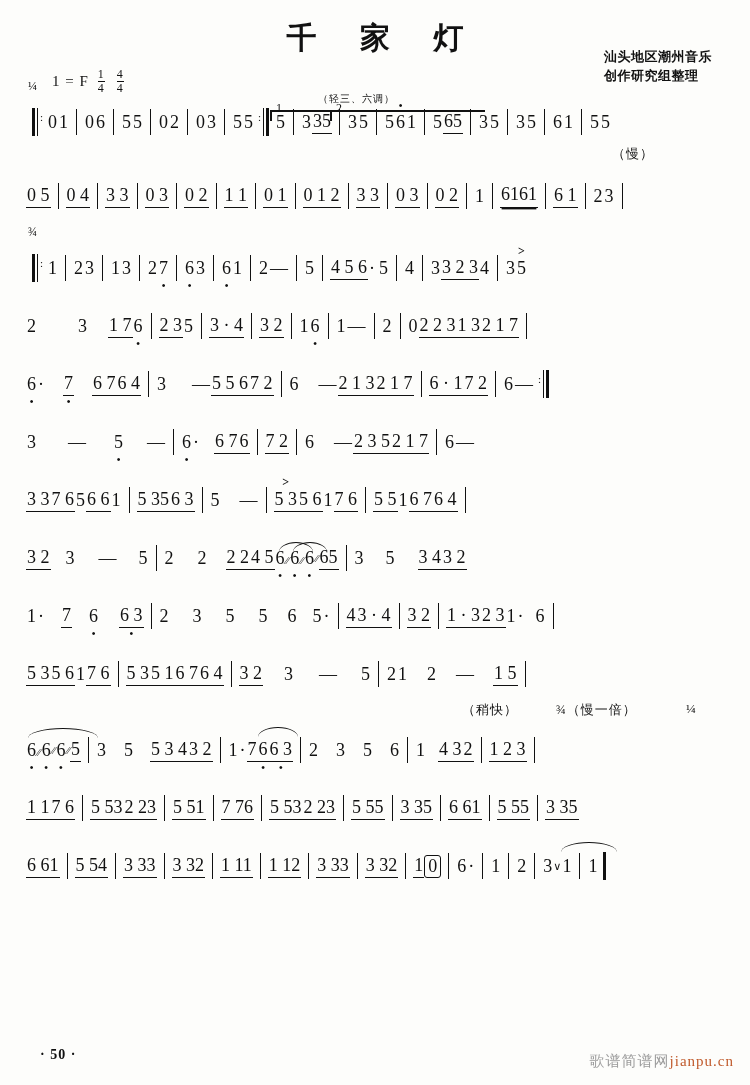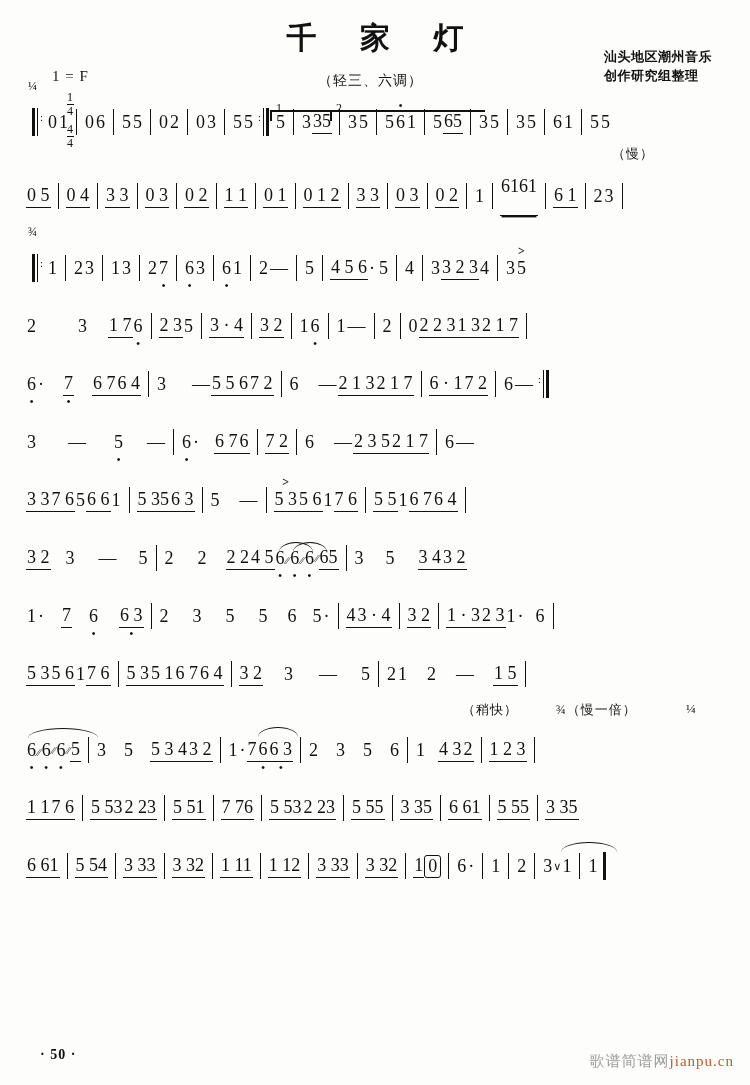--- a/index.html
+++ b/index.html
@@ -35,36 +35,36 @@
     font-weight:bold;
     line-height:1.45;
     letter-spacing:0.5px;
     text-align:left;
   }
   .keyline{
     position:absolute;
     left:52px;top:68px;
     font-size:15px;
     letter-spacing:1px;
-    display:flex;align-items:center;gap:6px;flex-direction:column;
+    display:flex;align-items:center;gap:6px;
   }
   .frac{
     display:inline-block;
     text-align:center;
     font-size:12px;
     line-height:1.05;
     vertical-align:middle;
     margin:0 3px;
   }
   .frac .num{display:block;}
   .frac .den{display:block;border-top:1px solid #111;}
   .mode{
     position:absolute;
-    left:318px;top:72px;
-    font-size:14px;
+    left:318px;top:92px;
+    font-size:10px;
     letter-spacing:1px;
   }
   
   .endings{
     position:absolute;
     left:270px;top:103px;
     width:215px;height:18px;
   }
   .endings .bar{
     position:absolute;left:0;top:7px;width:215px;height:2px;background:#111;
@@ -94,21 +94,21 @@
     vertical-align:middle;
   }
   .note{
     display:inline-block;
     position:relative;
     padding:0 1px;
     font-size:18px;
     font-family:"Liberation Serif",serif;
   }
   .u1{border-bottom:1.4px solid #111;padding-bottom:1px;}
-  .u2{border-bottom:1.4px solid #111;padding-bottom:18px;box-shadow:0 3px 0 -1.6px #111;}
+  .u2{border-bottom:1.4px solid #111;padding-bottom:2px;box-shadow:0 3px 0 -1.6px #111;}
   .dot-low::after{
     content:"•";
     position:absolute;left:50%;transform:translateX(-50%);
     bottom:-13px;font-size:12px;line-height:1;
   }
   .dot-high::before{
     content:"•";
     position:absolute;left:50%;transform:translateX(-50%);
     top:-12px;font-size:12px;line-height:1;
   }

